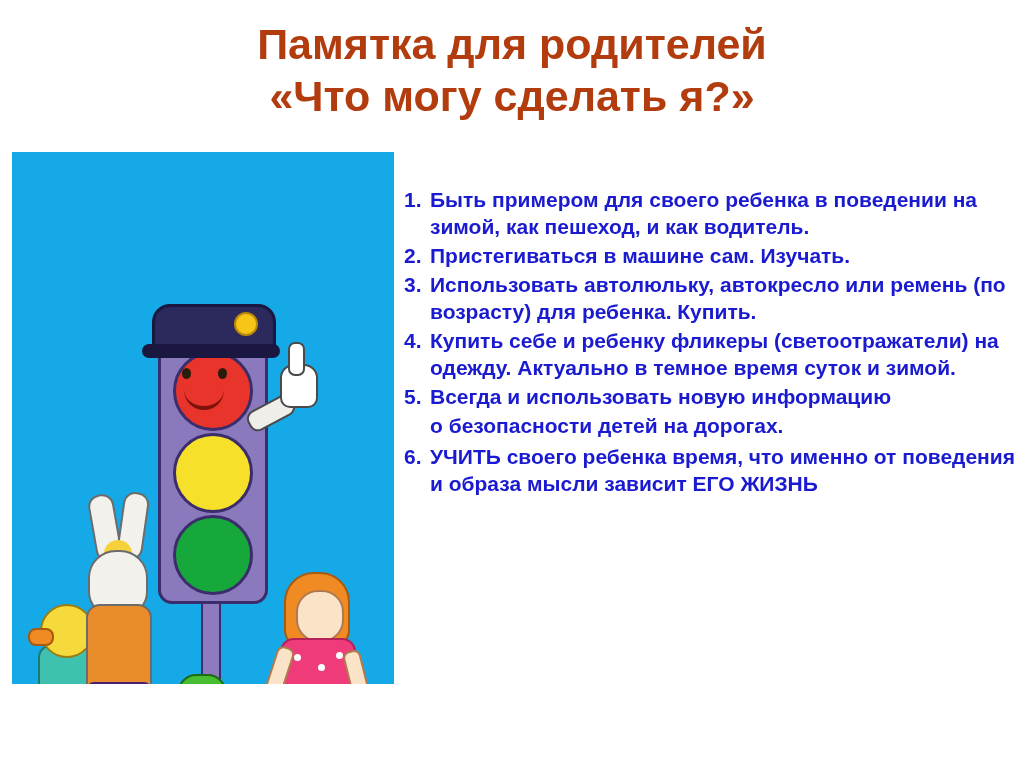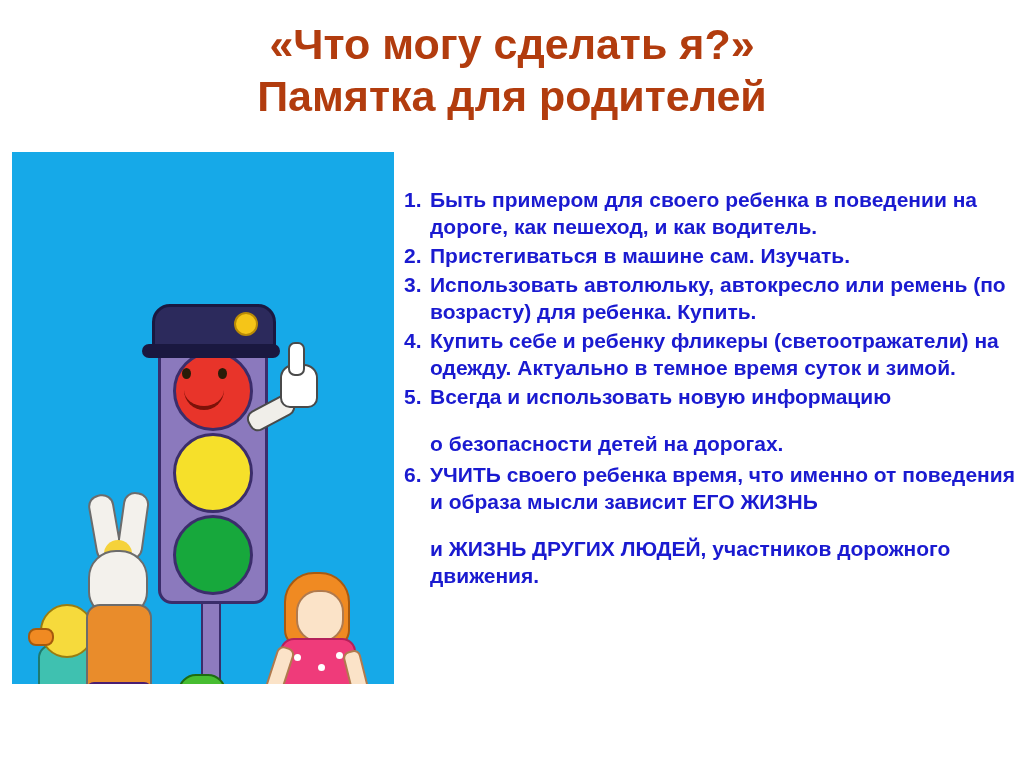--- a/index.html
+++ b/index.html
@@ -312,32 +312,32 @@
   }
   .list-text {
     flex: 1 1 auto;
   }
   .list-cont {
     color: #1a1ad0;
     font-weight: bold;
     font-size: 21px;
     line-height: 27px;
     margin-left: 26px;
-    margin-top: 20px;
+    margin-top: 2px;
     margin-bottom: 4px;
   }
 </style>
 </head>
 <body>
 
 <div class="slide">
 
   <div class="title-block">
+    <div class="title-line">Памятка для родителей</div>
     <div class="title-line">«Что могу сделать я?»</div>
-    <div class="title-line">Памятка для родителей</div>
   </div>
 
   <div class="illustration">
 
     <div class="duck-body"></div>
 
     <div class="duck-head"></div>
     <div class="duck-beak"></div>
 
     <div class="bunny-ear" style="left:80px; top:342px; transform:rotate(-10deg);"></div>
@@ -375,21 +375,21 @@
     </div>
     <div class="girl-arm" style="left:258px; top:494px; transform:rotate(18deg);"></div>
     <div class="girl-arm" style="left:336px; top:498px; transform:rotate(-14deg);"></div>
 
   </div>
 
   <div class="list">
 
     <div class="list-item">
       <span class="list-num">1.</span>
-      <span class="list-text">Быть примером для своего ребенка в поведении  на дороге, как пешеход, и как водитель.</span>
+      <span class="list-text">Быть примером для своего ребенка в поведении  на зимой, как пешеход, и как водитель.</span>
     </div>
 
     <div class="list-item">
       <span class="list-num">2.</span>
       <span class="list-text">Пристегиваться в машине сам.  Изучать.</span>
     </div>
 
     <div class="list-item">
       <span class="list-num">3.</span>
       <span class="list-text">Использовать автолюльку, автокресло или ремень (по возрасту) для ребенка. Купить.</span>
@@ -403,16 +403,15 @@
     <div class="list-item">
       <span class="list-num">5.</span>
       <span class="list-text">Всегда и использовать новую информацию</span>
     </div>
     <div class="list-cont">о безопасности детей на дорогах.</div>
 
     <div class="list-item">
       <span class="list-num">6.</span>
       <span class="list-text">УЧИТЬ своего ребенка время, что именно от поведения и образа мысли зависит ЕГО ЖИЗНЬ</span>
     </div>
-    <div class="list-cont">и ЖИЗНЬ ДРУГИХ ЛЮДЕЙ, участников дорожного движения.</div>
 
   </div>
 </div>
 
 </body></html>

